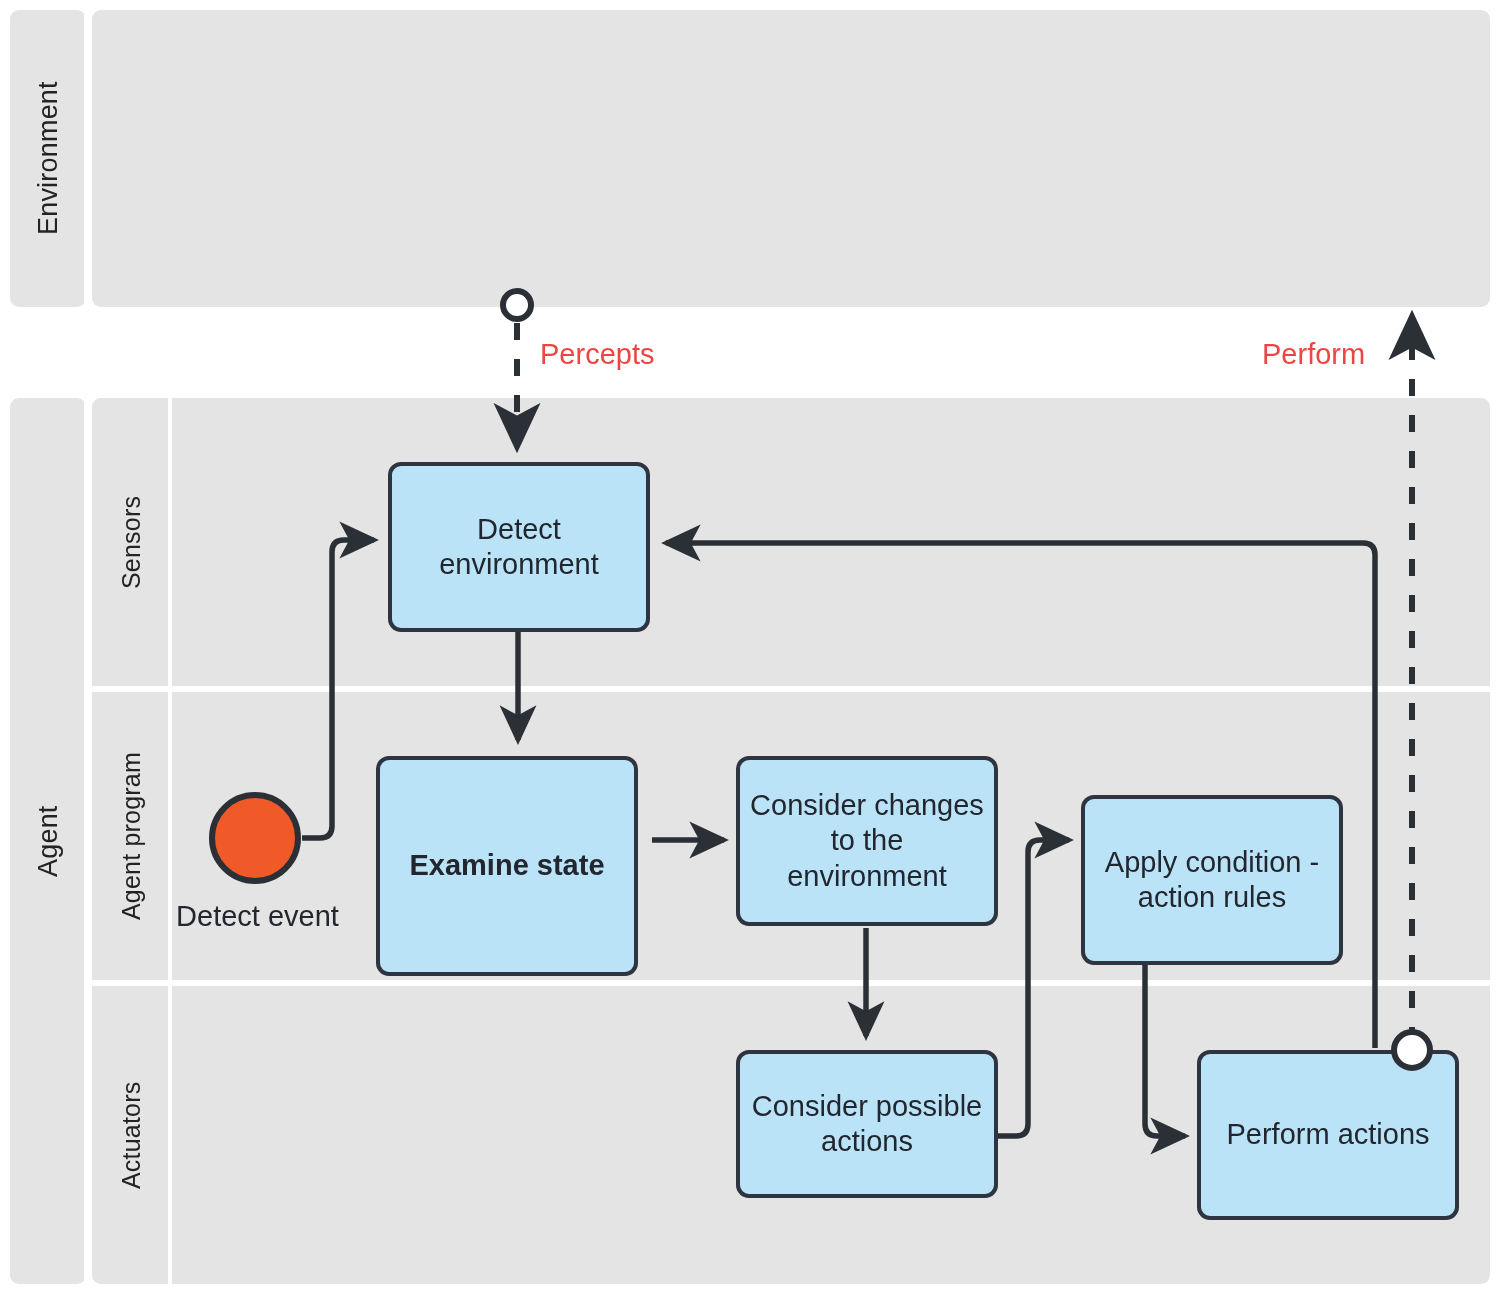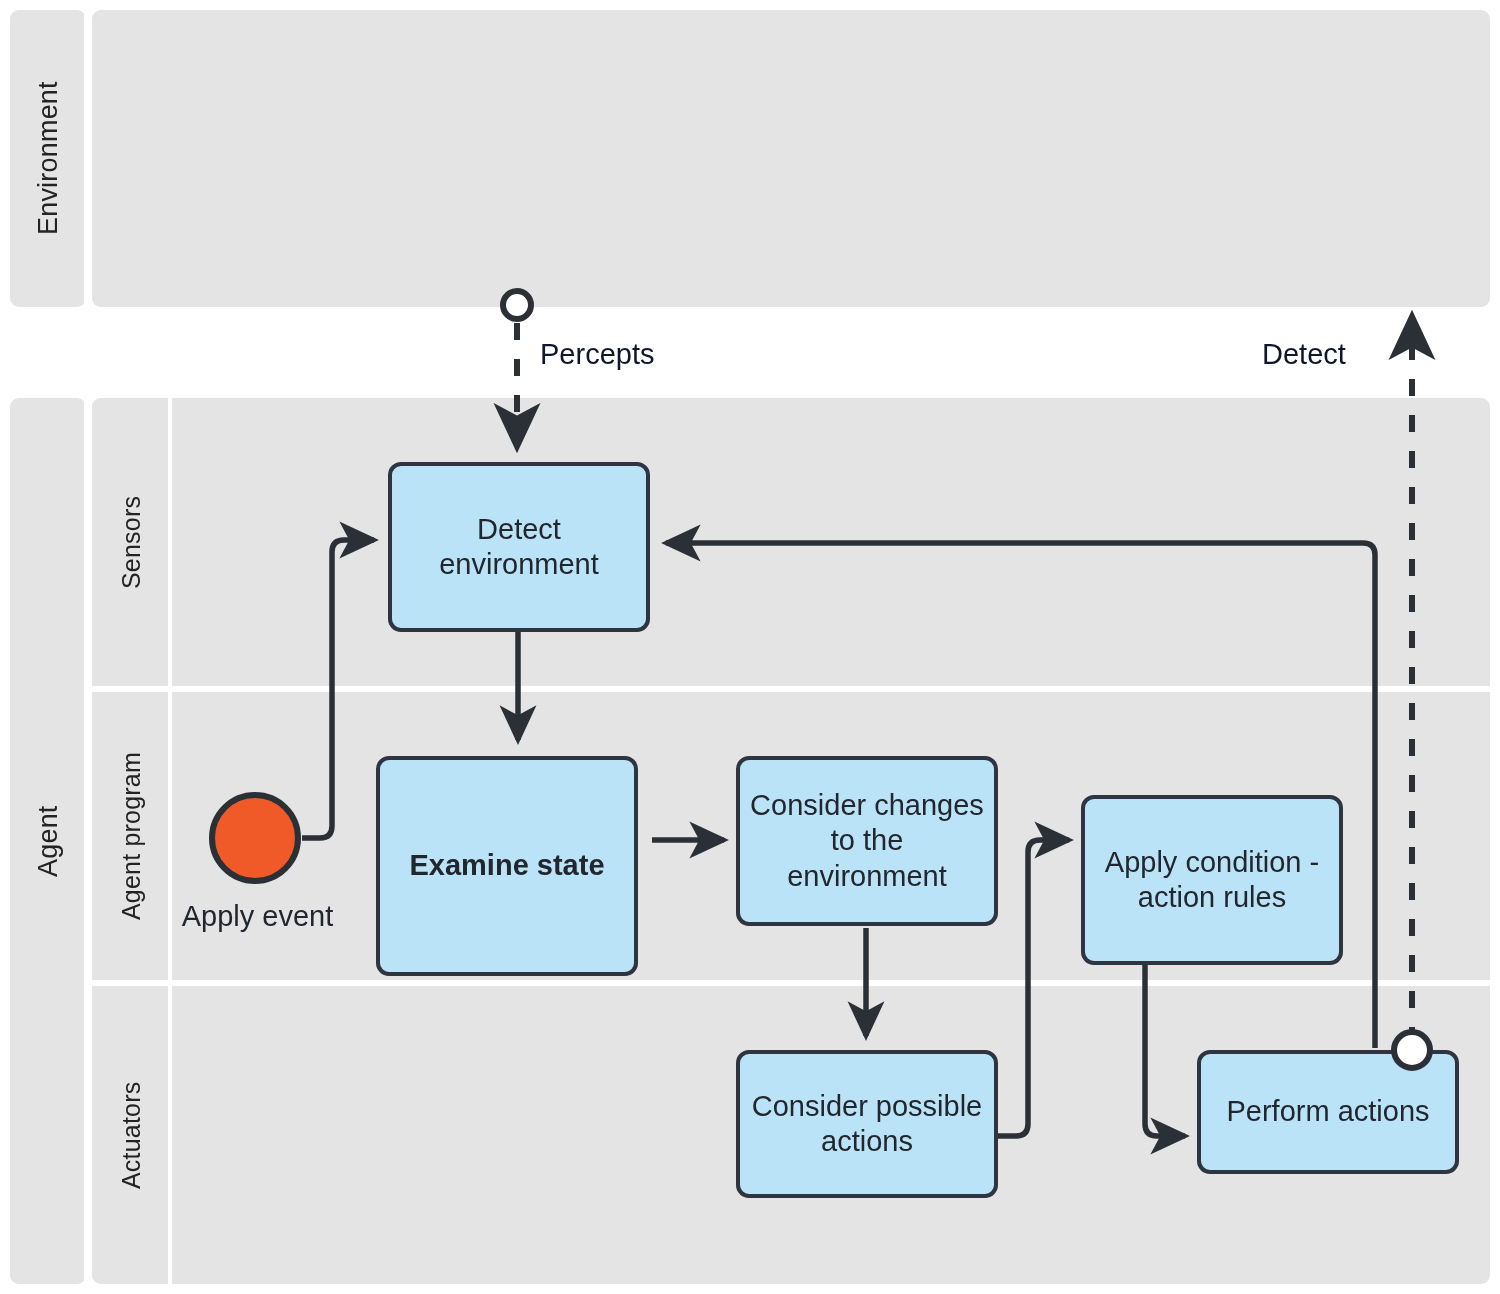--- a/index.html
+++ b/index.html
@@ -15,21 +15,21 @@
       writing-mode:vertical-rl;transform:rotate(180deg);
       letter-spacing:.2px;white-space:nowrap;color:#232323;
   }
   .pool-label{font-size:27px;}
   .lane-label{font-size:25px;}
   .task{position:absolute;background:#bbe3f8;border:4px solid #2e3440;
         border-radius:13px;box-sizing:border-box;
         display:flex;align-items:center;justify-content:center;text-align:center;
         font-size:29px;line-height:1.22;color:#22262e;padding:4px 8px;}
   .evt-label{position:absolute;font-size:29px;color:#22262e;white-space:nowrap;}
-  .flow-label{position:absolute;font-size:29px;color:#0f172a;white-space:nowrap;}
+  .flow-label{position:absolute;font-size:29px;color:#ef4444;white-space:nowrap;}
   svg{position:absolute;left:0;top:0;overflow:visible;}
 </style>
 </head>
 <body>
 
 <div class="pool" style="left:92px;top:10px;width:1398px;height:297px;"></div>
 <div class="pool-header" style="left:10px;top:10px;width:76px;height:297px;">
   <span class="pool-label">Environment</span>
 </div>
 
@@ -110,28 +110,28 @@
 </div>
 
 <div class="task" style="left:1081px;top:756px;width:262px;height:170px;margin-top:39px;">
   <span>Apply condition - action rules</span>
 </div>
 
 <div class="task" style="left:736px;top:1050px;width:262px;height:148px;">
   <span>Consider possible actions</span>
 </div>
 
-<div class="task" style="left:1197px;top:1050px;width:262px;height:124px;text-align:center;">
+<div class="task" style="left:1197px;top:1050px;width:262px;height:170px;text-align:center;">
   <span>Perform actions</span>
 </div>
 
 <svg width="60" height="60" style="left:1384px;top:1022px;" aria-hidden="true">
   <circle cx="28" cy="28" r="18" fill="#ffffff" stroke="#2b2f36" stroke-width="6"></circle>
 </svg>
 
 <svg width="110" height="110" style="left:202px;top:785px;" aria-hidden="true">
   <circle cx="53" cy="53" r="43" fill="#f05a28" stroke="#2b2f36" stroke-width="6"></circle>
 </svg>
-<div class="evt-label" style="left:175px;top:900px;width:165px;text-align:center;">Apply event</div>
+<div class="evt-label" style="left:175px;top:900px;width:165px;text-align:center;">Detect event</div>
 
 <div class="flow-label" style="left:540px;top:338px;">Percepts</div>
 
-<div class="flow-label" style="left:1262px;top:338px;">Detect</div>
+<div class="flow-label" style="left:1262px;top:338px;">Perform</div>
 
 </body></html>

